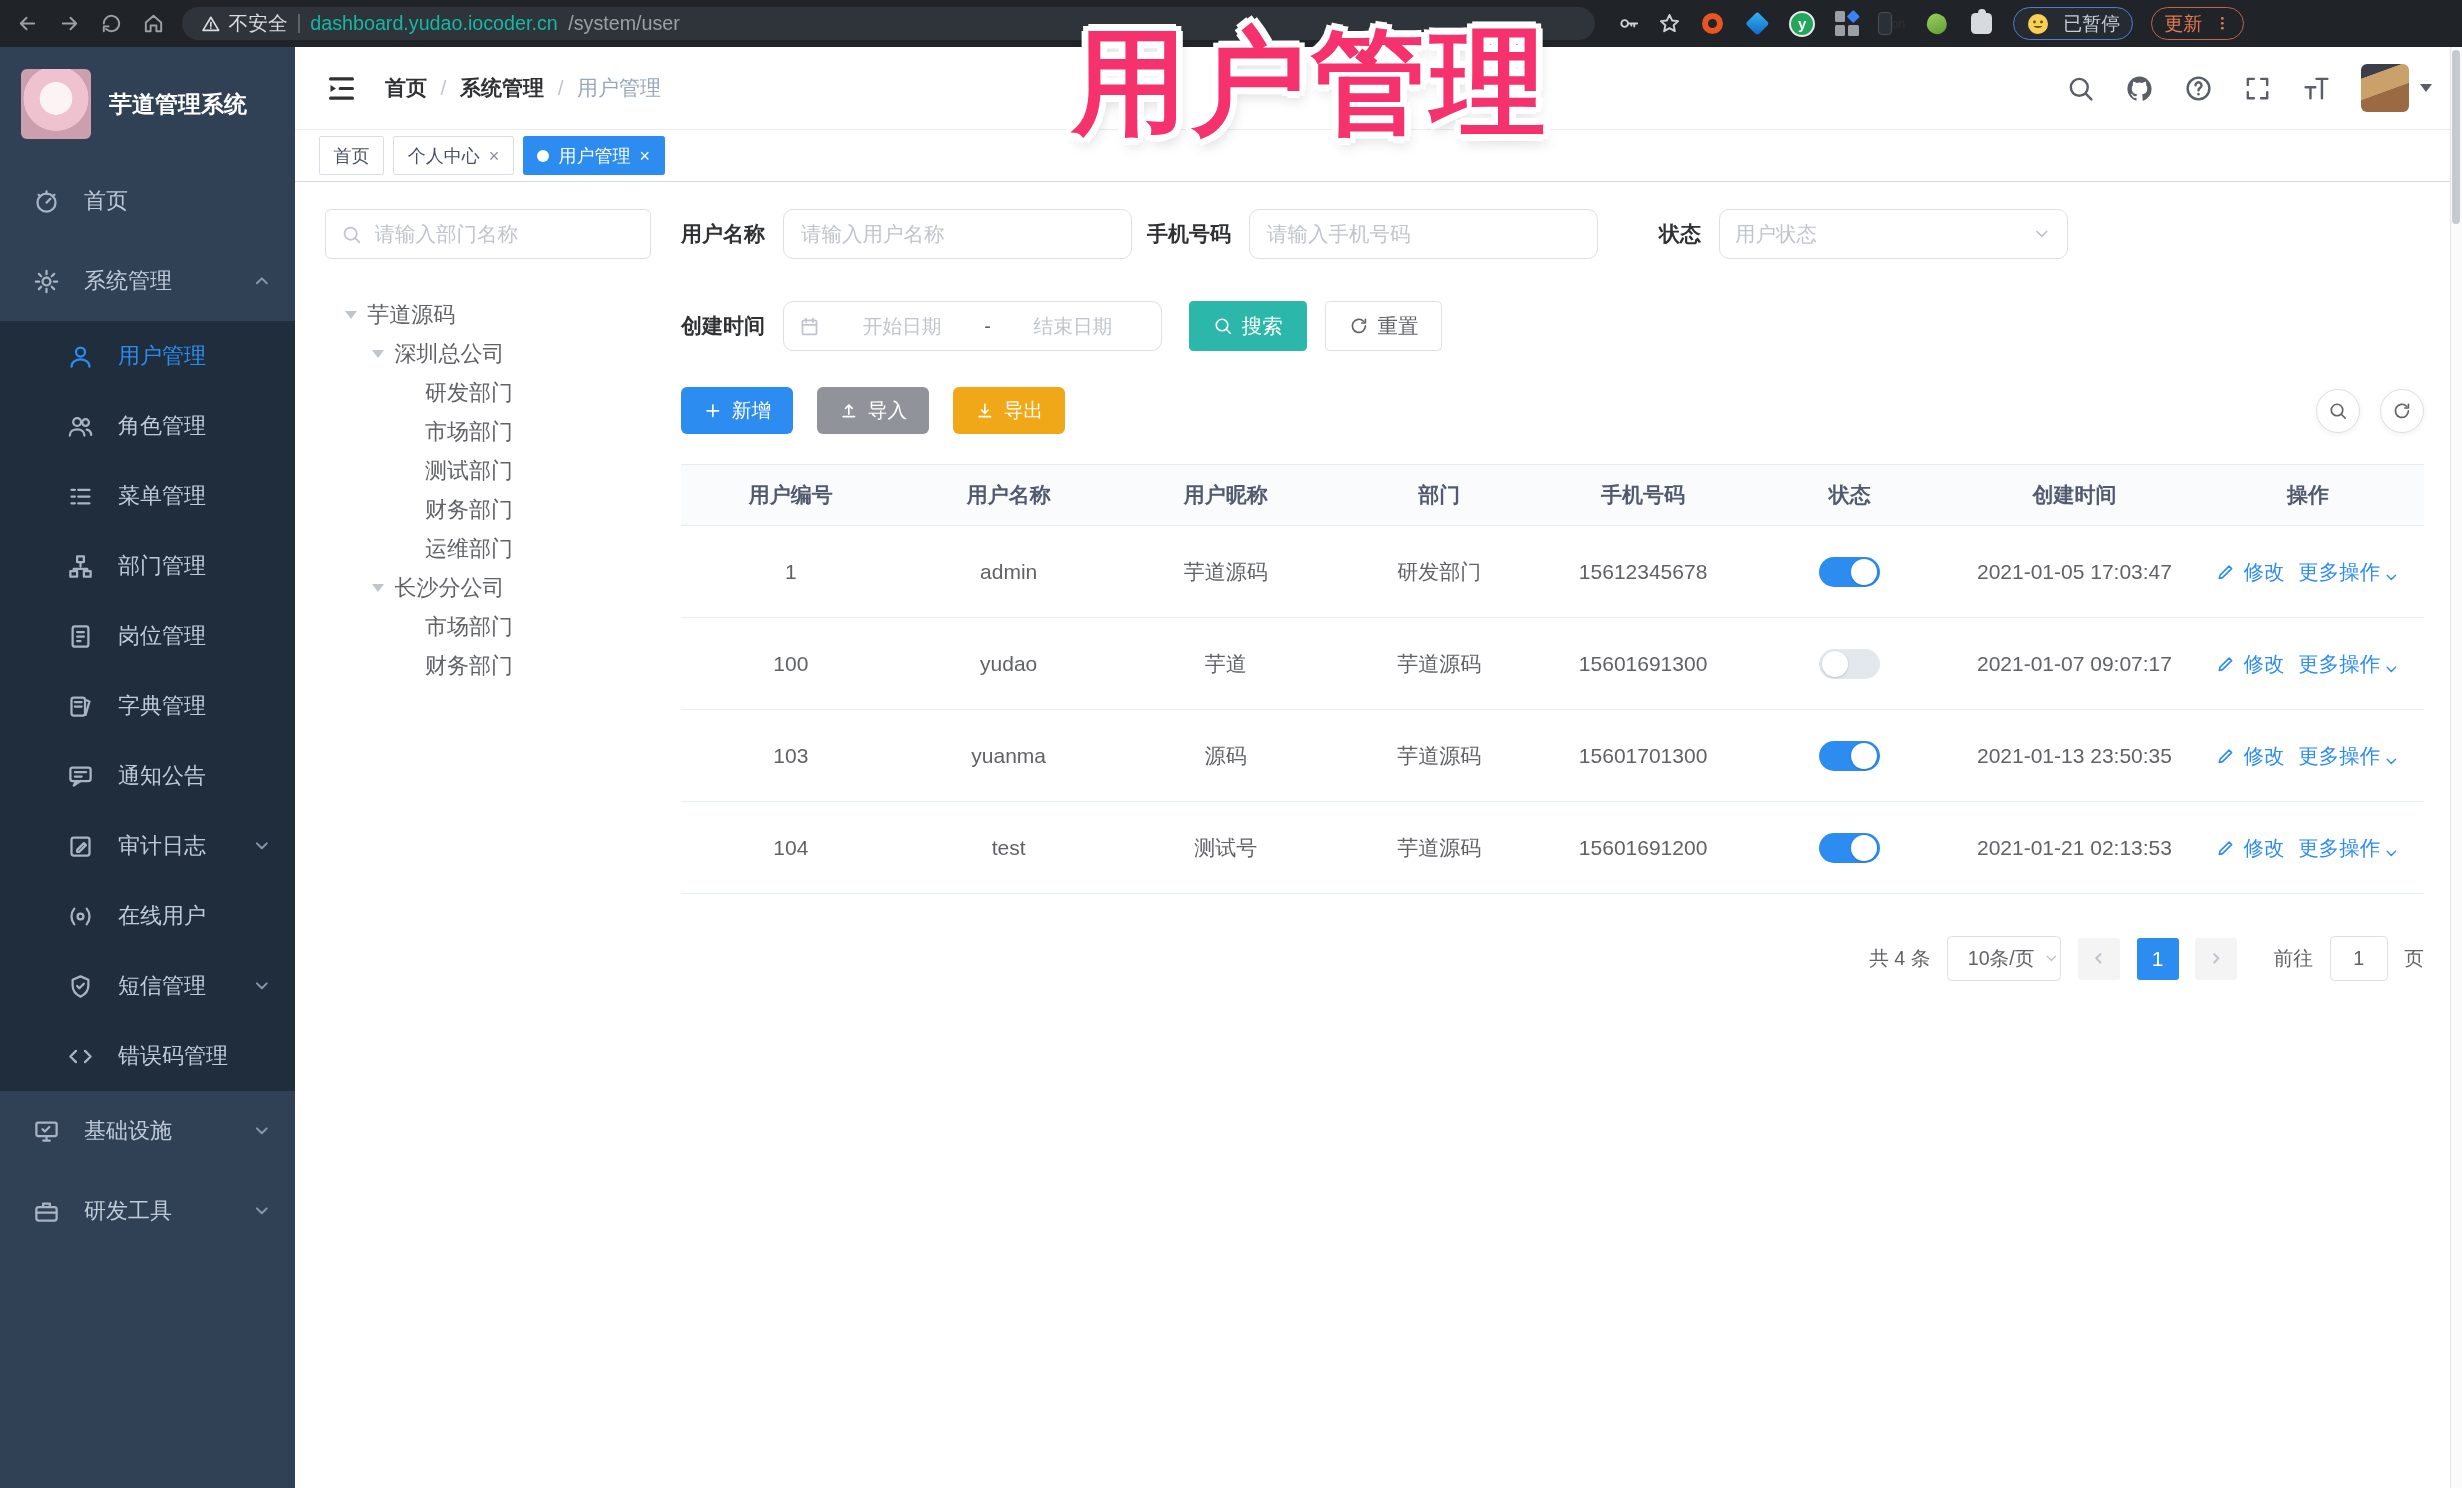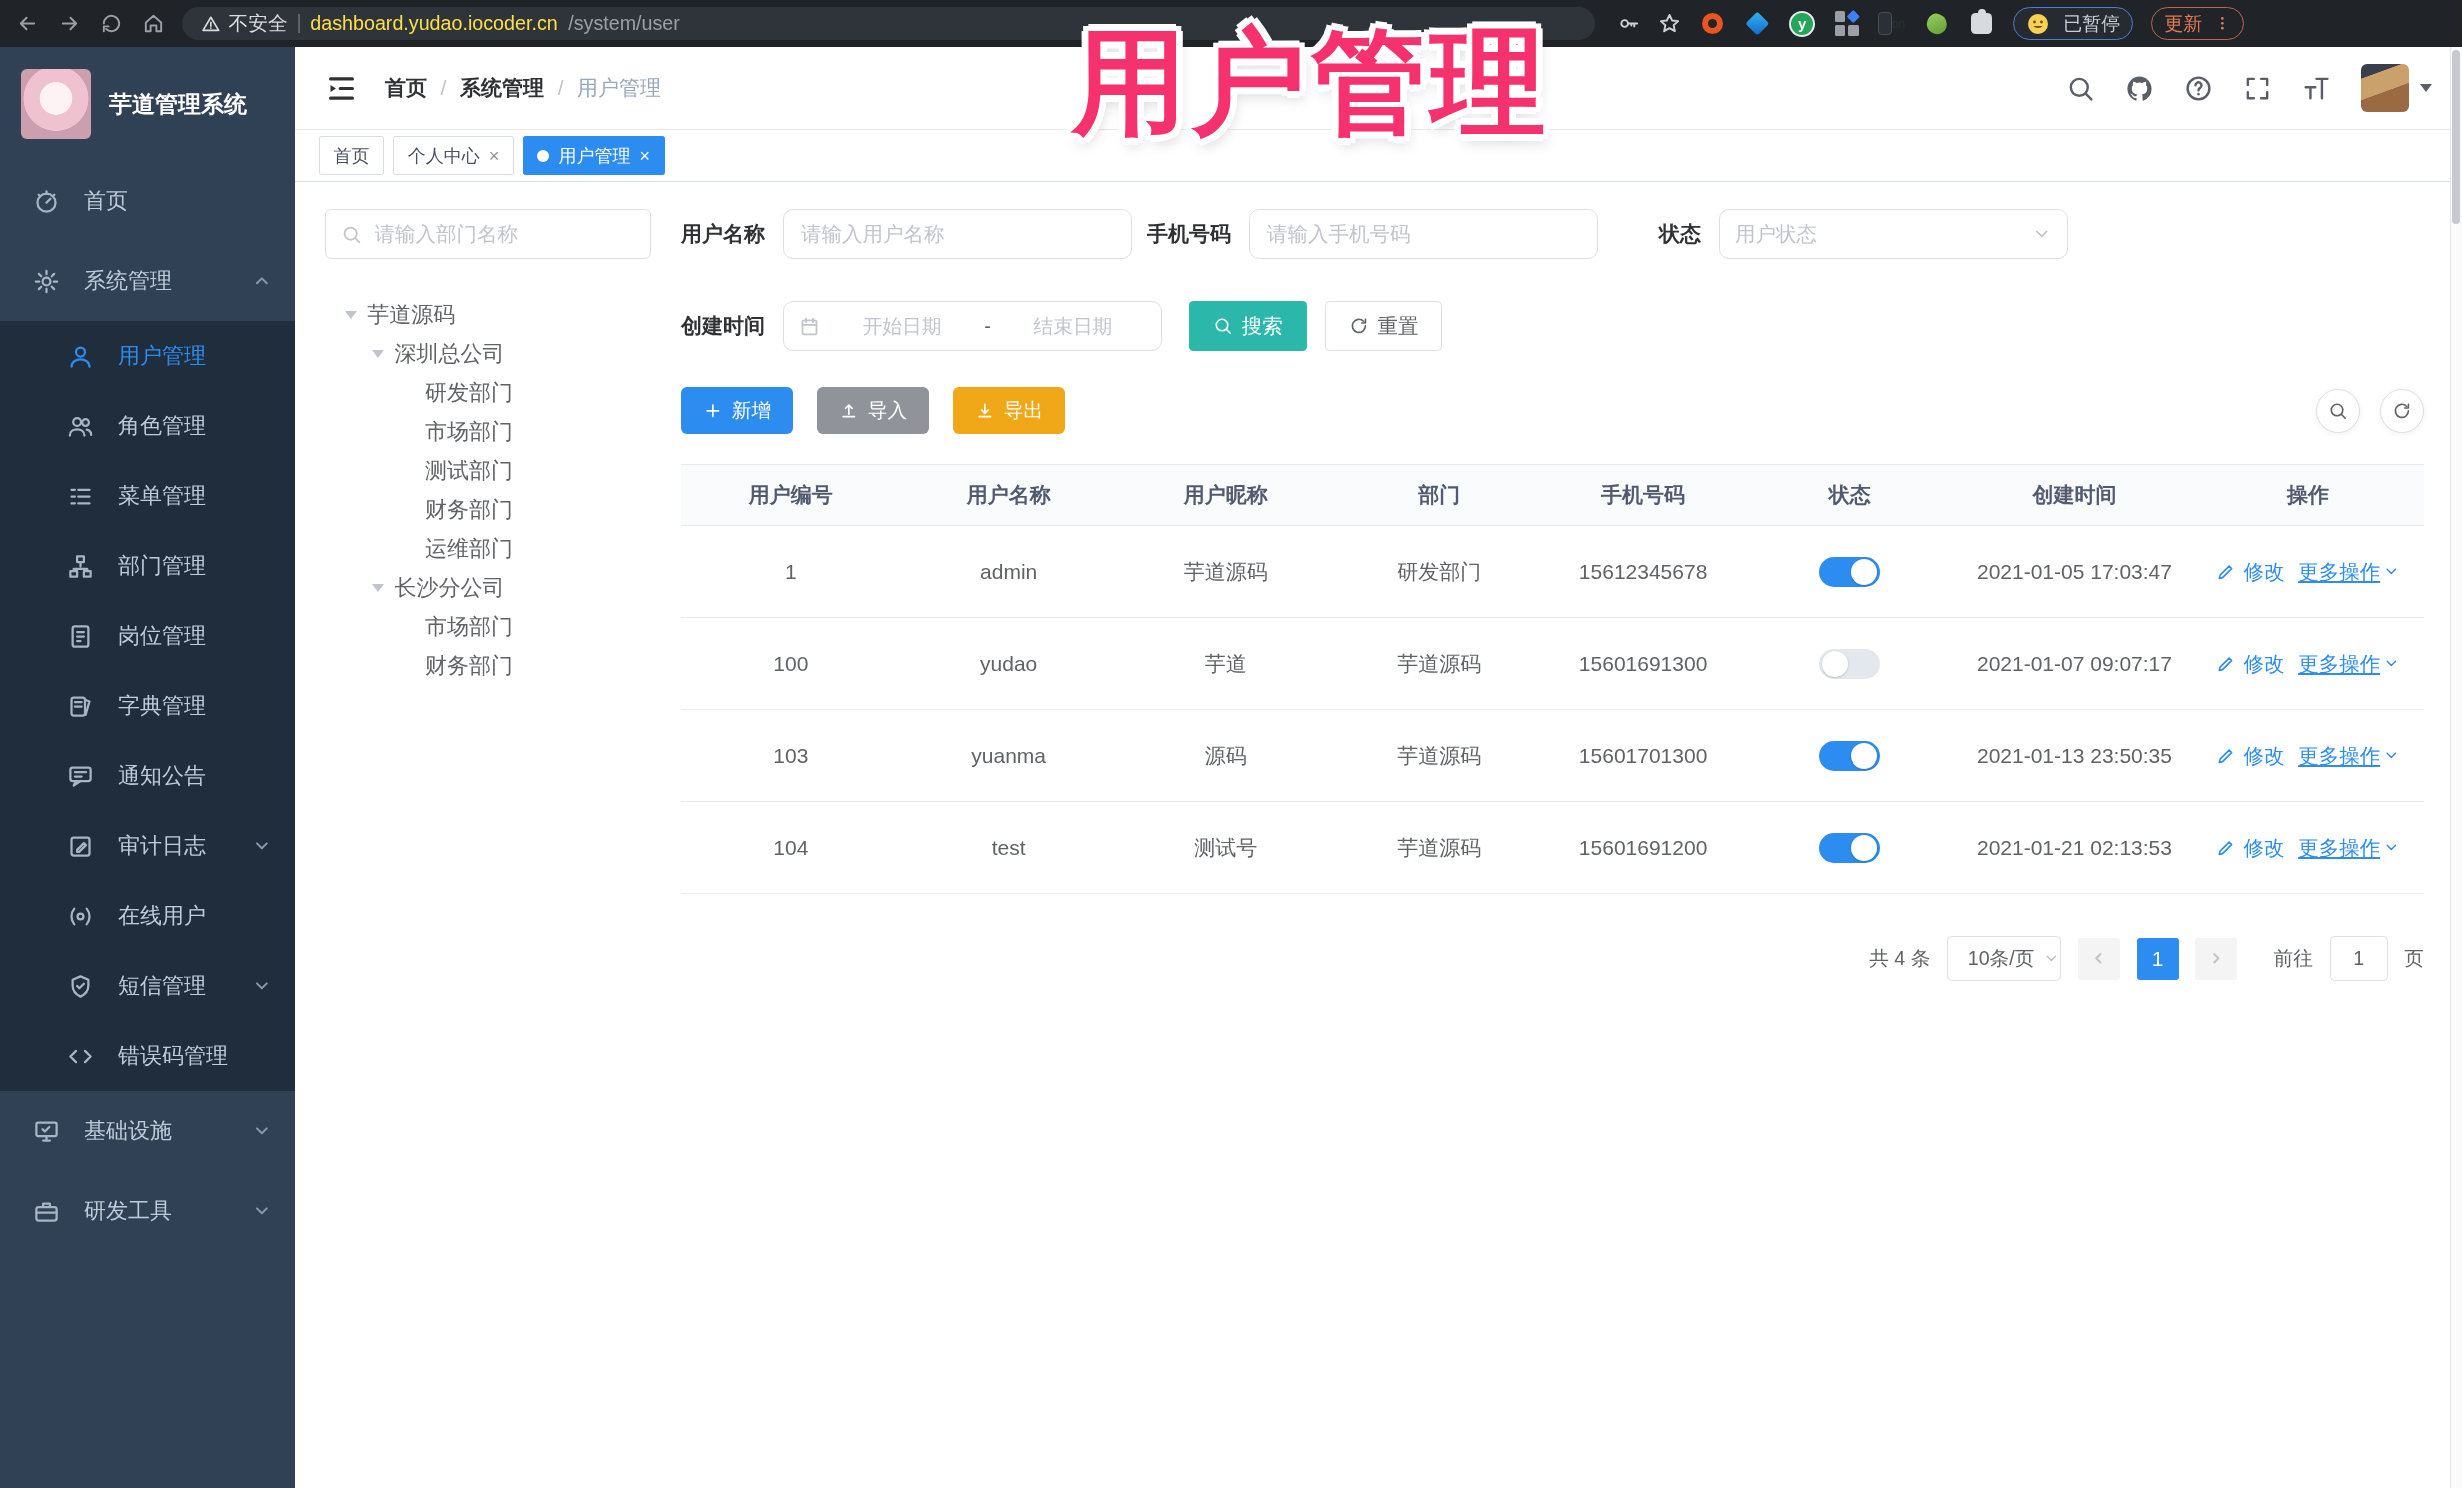--- a/index.html
+++ b/index.html
@@ -13,21 +13,21 @@
   .fill svg, svg.fill { fill:currentColor; stroke:none; }
 
   
   .chrome { height:47px; background:#202327; display:flex; align-items:center; padding:0 13.6px; gap:15px; }
   .chrome .navbtn { width:27px; height:27px; color:#9aa0a6; display:flex; align-items:center; justify-content:center; }
   .chrome .navbtn svg { width:23px; height:23px; }
   .urlbar { flex:1; max-width:1413px; height:33px; border-radius:16.7px; background:#2f343a; display:flex; align-items:center; padding:0 19.7px; gap:10.6px; font-size:19.7px; }
   .urlbar .warn { color:#dadce0; display:flex; align-items:center; gap:7.6px; }
   .urlbar .warn svg { width:19.7px; height:19.7px; }
   .urlbar .vsep { width:1.5px; height:19.7px; background:#5f6368; }
-  .url-host { color:#fde047; }
+  .url-host { color:#14b8a6; }
   .url-path { color:#9aa0a6; }
   .chrome-right { display:flex; align-items:center; gap:18px; margin-left:7.6px; }
   .chrome-right .cicon { color:#cfd2d6; }
   .chrome-right .cicon svg { width:23px; height:23px; }
   .ext { width:27px; height:27px; display:flex; align-items:center; justify-content:center; position:relative; }
   .ext-ubuntu { width:21px; height:21px; border:6.8px solid #e95420; border-radius:50%; }
   .ext-gem { width:16.7px; height:16.7px; background:linear-gradient(135deg,#35b3f0,#1069c9); transform:rotate(45deg); border-radius:3px; }
   .ext-y { width:26px; height:26px; border-radius:50%; background:#23a55a; color:#fff; font-size:15px; font-weight:bold; display:flex; align-items:center; justify-content:center; border:2.3px solid #e8eaed; }
   .ext-grid { display:grid; grid-template-columns:10.6px 10.6px; gap:3px; }
   .ext-grid i { width:10.6px; height:10.6px; background:#9aa0a6; border-radius:1.5px; }
@@ -129,21 +129,21 @@
   
   table.grid { width:100%; border-collapse:collapse; margin-top:30px; table-layout:fixed; }
   .grid th { height:61px; font-size:21px; color:#515a6e; font-weight:bold; background:#fafbfc; border-top:0.8px solid #e8eaec; border-bottom:0.8px solid #e8eaec; text-align:center; }
   .grid td { height:92px; font-size:21px; color:#606266; text-align:center; border-bottom:1.5px solid #e6eef7; }
   .switch { width:61px; height:30px; border-radius:15px; background:#e3e8ef; position:relative; display:inline-block; vertical-align:middle; cursor:pointer; }
   .switch::after { content:""; position:absolute; top:2.3px; left:3px; width:26px; height:26px; border-radius:50%; background:#fff; box-shadow:0 0.8px 2.3px rgba(0,0,0,.2); transition:left .1s; }
   .switch.on { background:#2d8cf0; }
   .switch.on::after { left:32px; }
   .oplinks { display:flex; align-items:center; justify-content:center; gap:7.6px; color:#2d8cf0; font-size:20.5px; white-space:nowrap; cursor:pointer; }
   .oplinks svg { width:19.7px; height:19.7px; }
-  .oplinks .more { margin-left:6px; display:flex; align-items:center; gap:3px;text-decoration:underline; }
+  .oplinks .more { margin-left:6px; display:flex; align-items:flex-end; gap:3px; }
 
   
   .pager { margin-top:42px; display:flex; align-items:center; justify-content:flex-end; gap:16.7px; font-size:19.7px; color:#606266; }
   .psize { width:114px; height:45px; border:0.8px solid #dcdfe6; border-radius:4.5px; display:flex; align-items:center; justify-content:flex-end; gap:9px; color:#606266; cursor:pointer; }
   .psize svg { width:16.7px; height:16.7px; color:#c0c4cc; }
   .parrow { width:42px; height:42px; border-radius:3px; background:#f4f4f5; color:#c0c4cc; display:flex; align-items:center; justify-content:center; cursor:pointer; }
   .parrow svg { width:16.7px; height:16.7px; stroke-width:3; }
   .pnum { width:42px; height:42px; border-radius:3px; background:#2d8cf0; color:#fff; font-size:21px; display:flex; align-items:center; justify-content:center; cursor:pointer; }
   .pgoto { width:58px; height:45px; border:0.8px solid #dcdfe6; border-radius:4.5px; text-align:center; font-size:19.7px; color:#606266; font-family:inherit; outline:none; }
 

